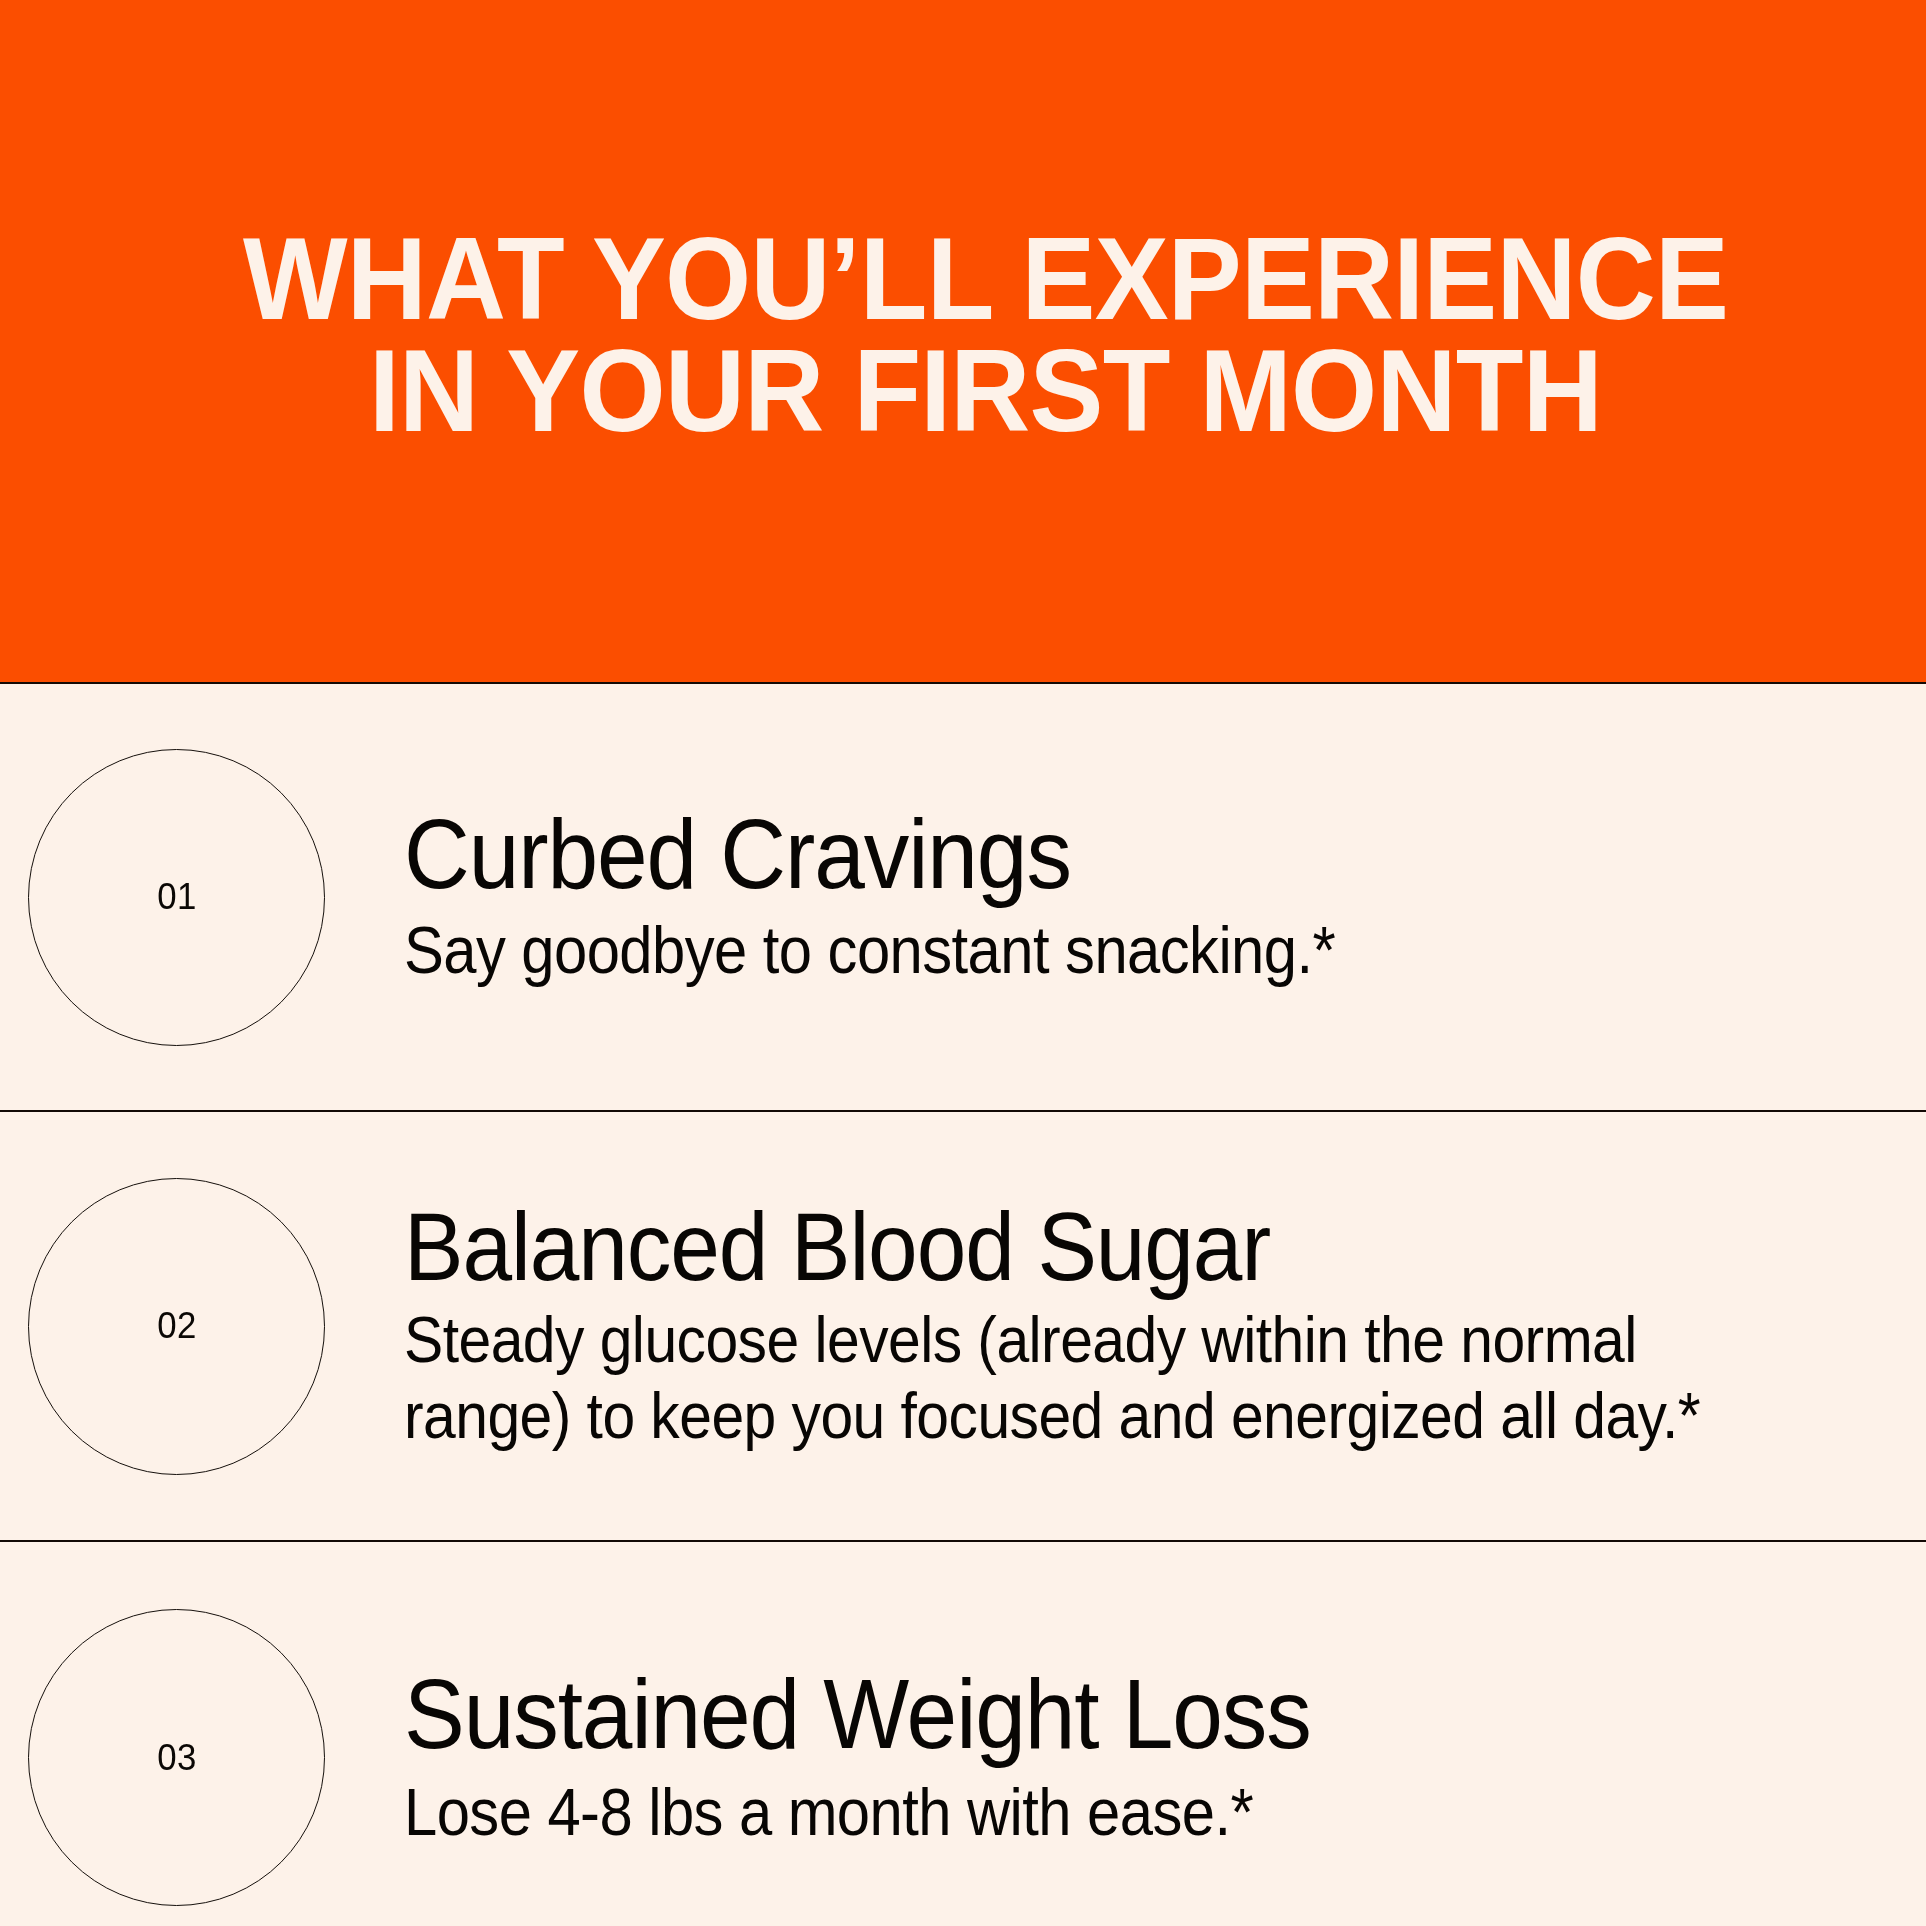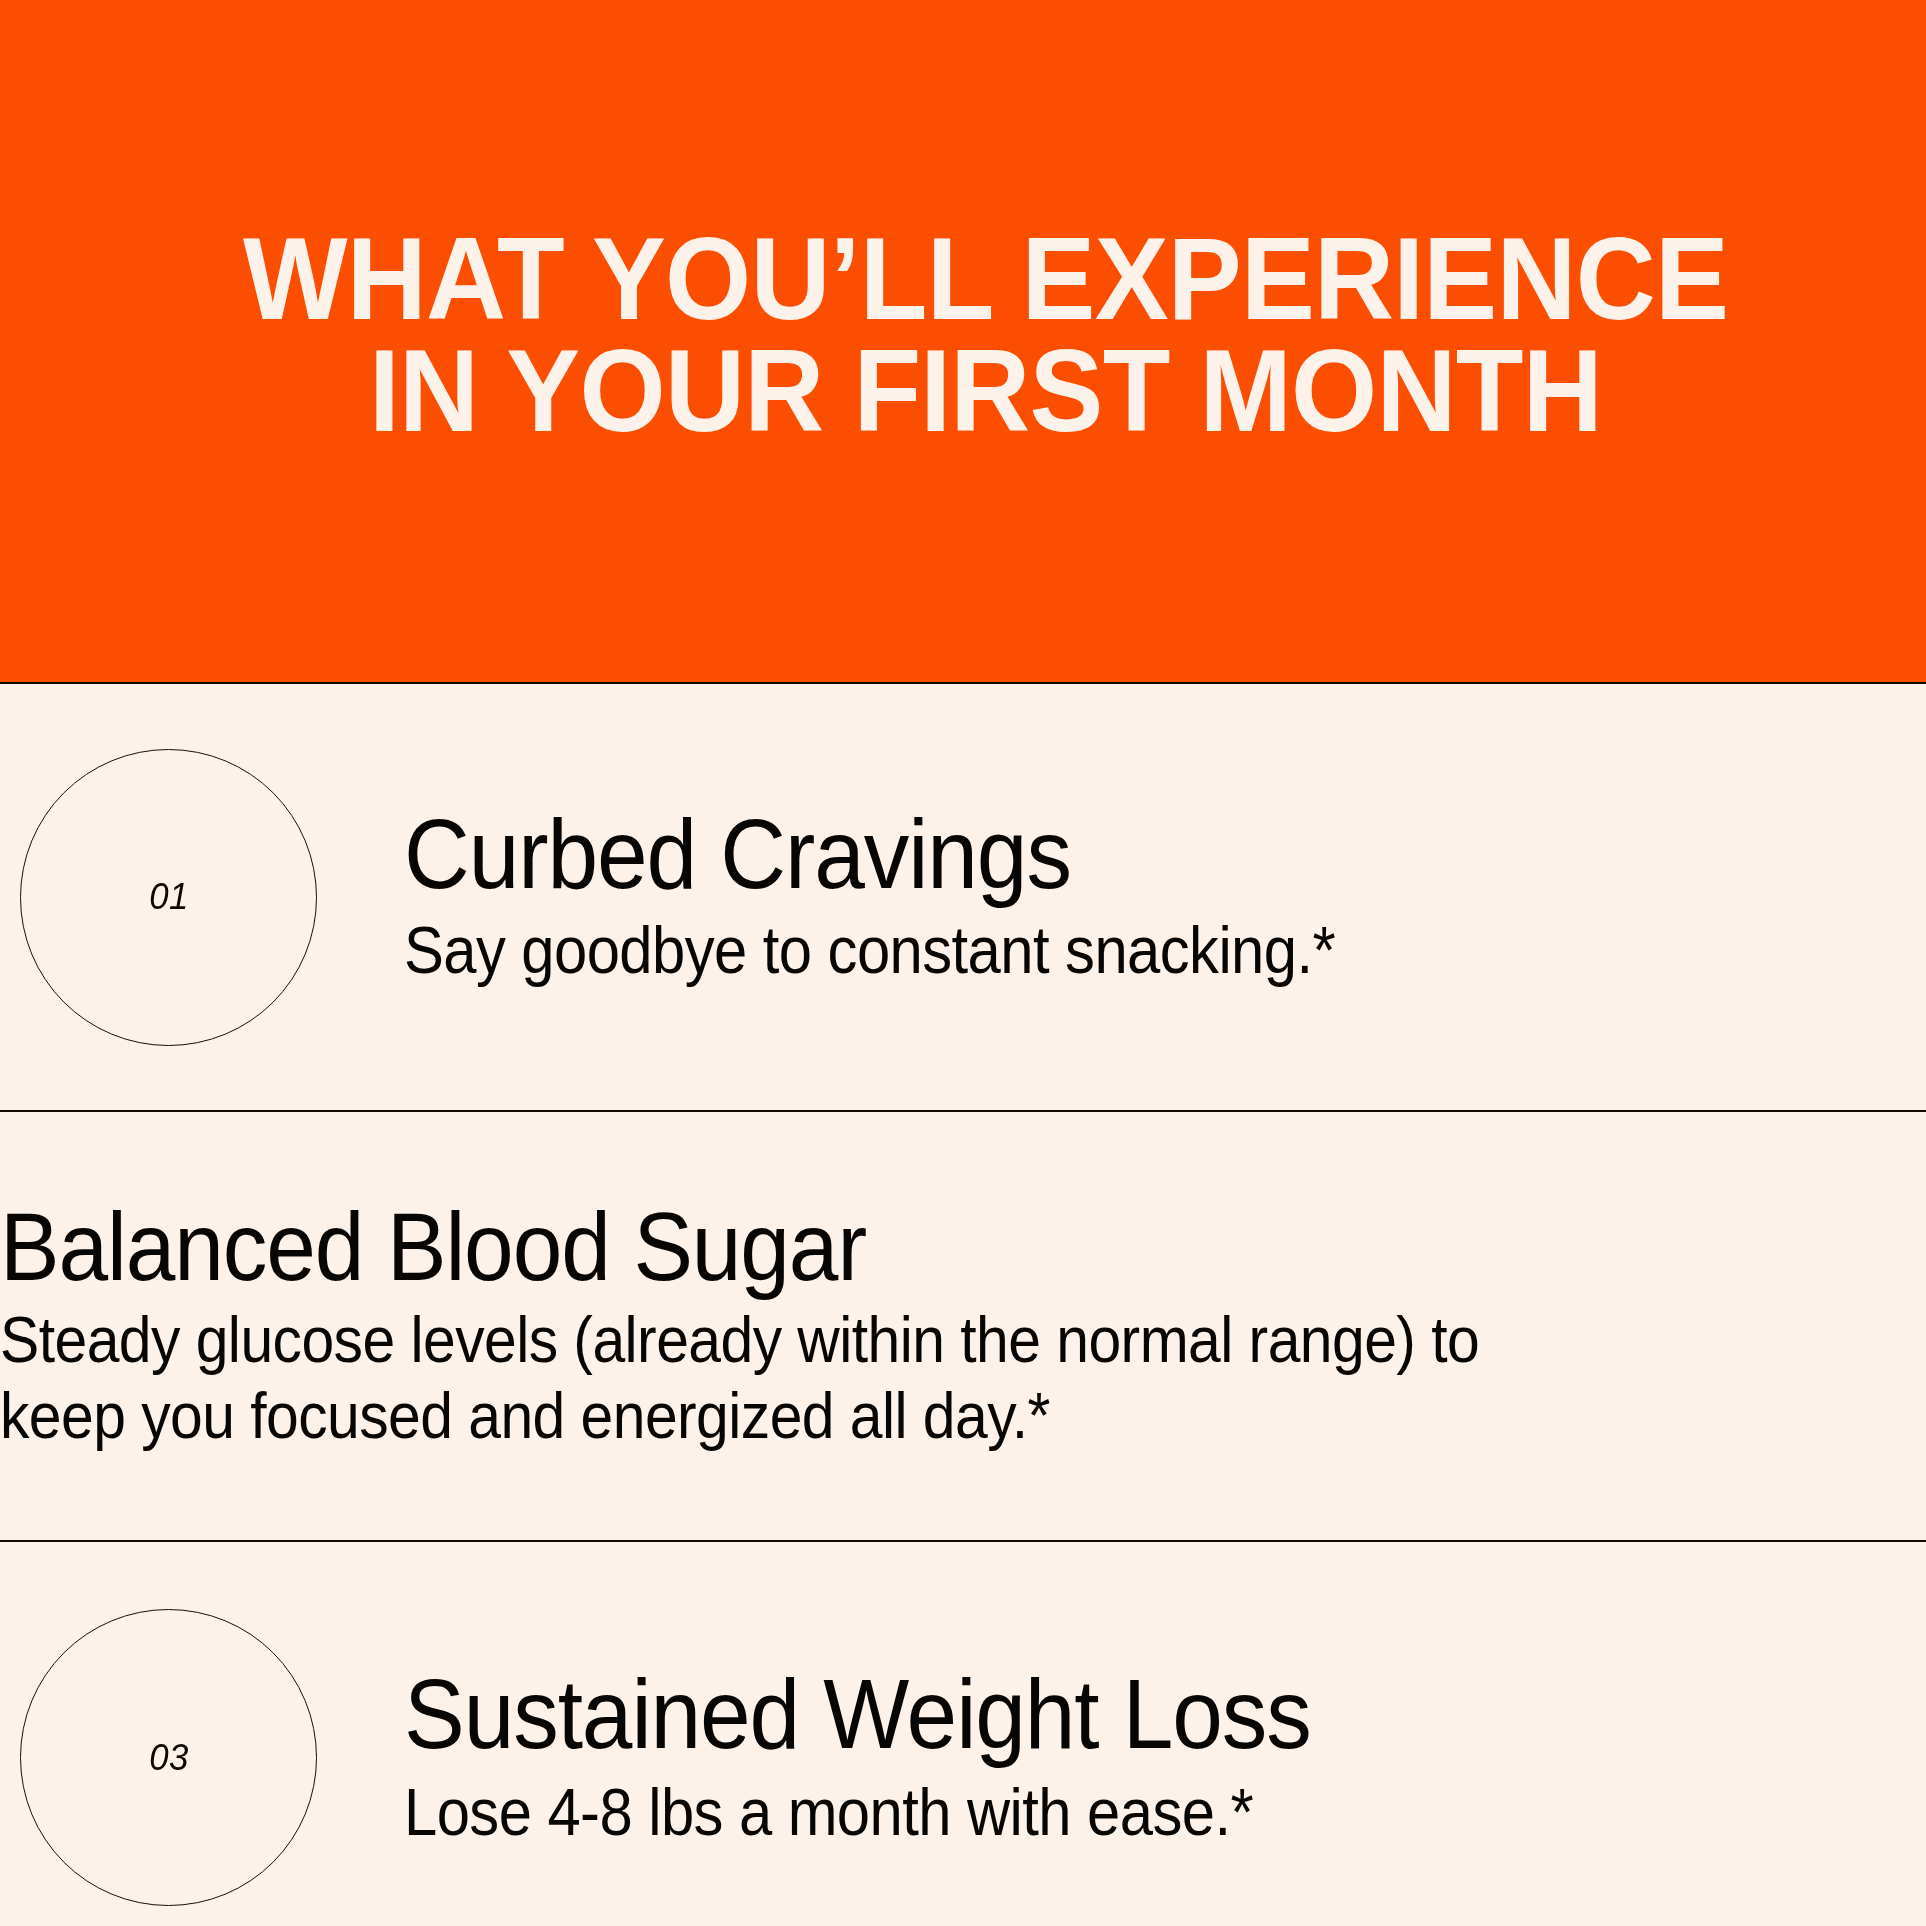--- a/index.html
+++ b/index.html
@@ -67,22 +67,21 @@
   .row-3 { height:431px; }
 
   
   .badge-wrap {
     flex:0 0 auto;
     width:404px;
     display:flex;
     align-items:center;
     justify-content:flex-start;
     align-self:stretch;
-    padding-left:20px;
-    font-style:italic;
+    padding-left:28px;
   }
   .badge {
     width:297px;
     height:297px;
     border:1.5px solid #15100C;
     border-radius:50%;
     display:flex;
     align-items:center;
     justify-content:center;
     background:transparent;
@@ -152,20 +151,25 @@
           <span class="badge-num">01</span>
         </div>
       </div>
       <div class="content">
         <div class="item-title">Curbed Cravings</div>
         <div class="item-desc">Say goodbye to constant snacking.*</div>
       </div>
     </div>
 
     <div class="row row-2">
+      <div class="badge-wrap">
+        <div class="badge">
+          <span class="badge-num">02</span>
+        </div>
+      </div>
       <div class="content">
         <div class="item-title">Balanced Blood Sugar</div>
         <div class="item-desc">Steady glucose levels (already within the normal range) to keep you focused and energized all day.*</div>
       </div>
     </div>
 
     <div class="row row-3">
       <div class="badge-wrap">
         <div class="badge">
           <span class="badge-num">03</span>

